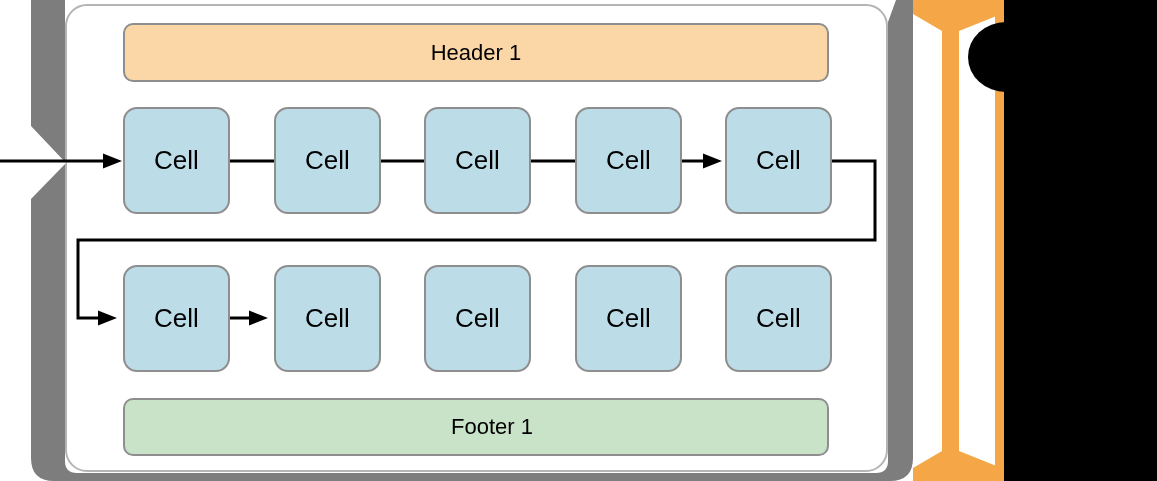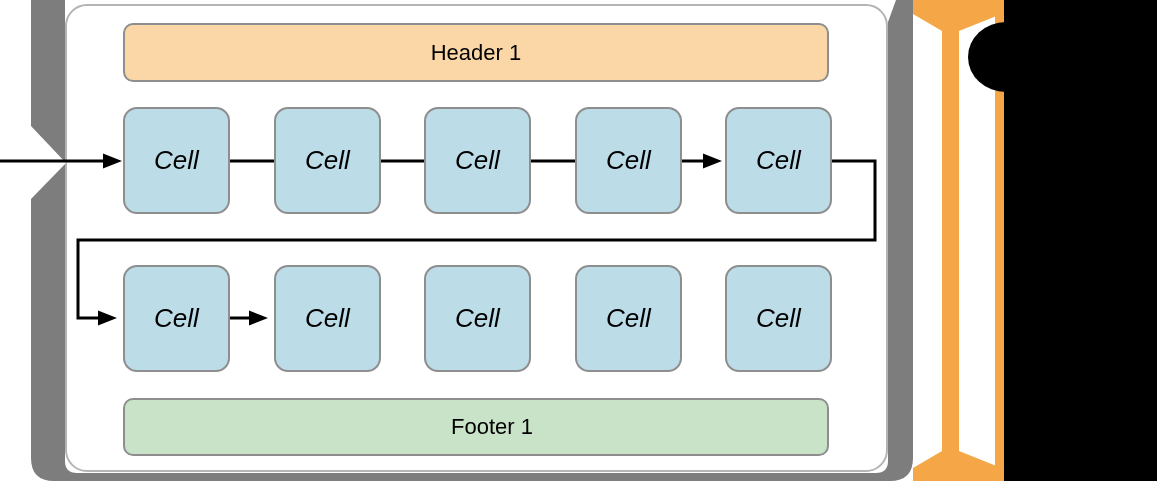--- a/index.html
+++ b/index.html
@@ -30,21 +30,21 @@
   .bar.header{top:23px;height:59px;background:#fbd7a8;}
   .bar.footer{top:398px;height:58px;background:#c9e3c9;padding-left:32px;}
   .cell{
     position:absolute;
     width:107px;height:107px;
     box-sizing:border-box;
     background:#bcdce8;
     border:2px solid #8e8e8e;
     border-radius:14px;
     display:flex;align-items:center;justify-content:center;
-    font-size:26px;color:#000;font-style:italic;
+    font-size:26px;color:#000;
   }
   .row1{top:107px;}
   .row2{top:265px;}
   .c1{left:123px;}.c2{left:274px;}.c3{left:424px;}.c4{left:575px;}.c5{left:725px;}
   svg.overlay{
     position:absolute;left:0;top:0;width:1157px;height:481px;
     pointer-events:none;
   }
 </style>
 </head>

